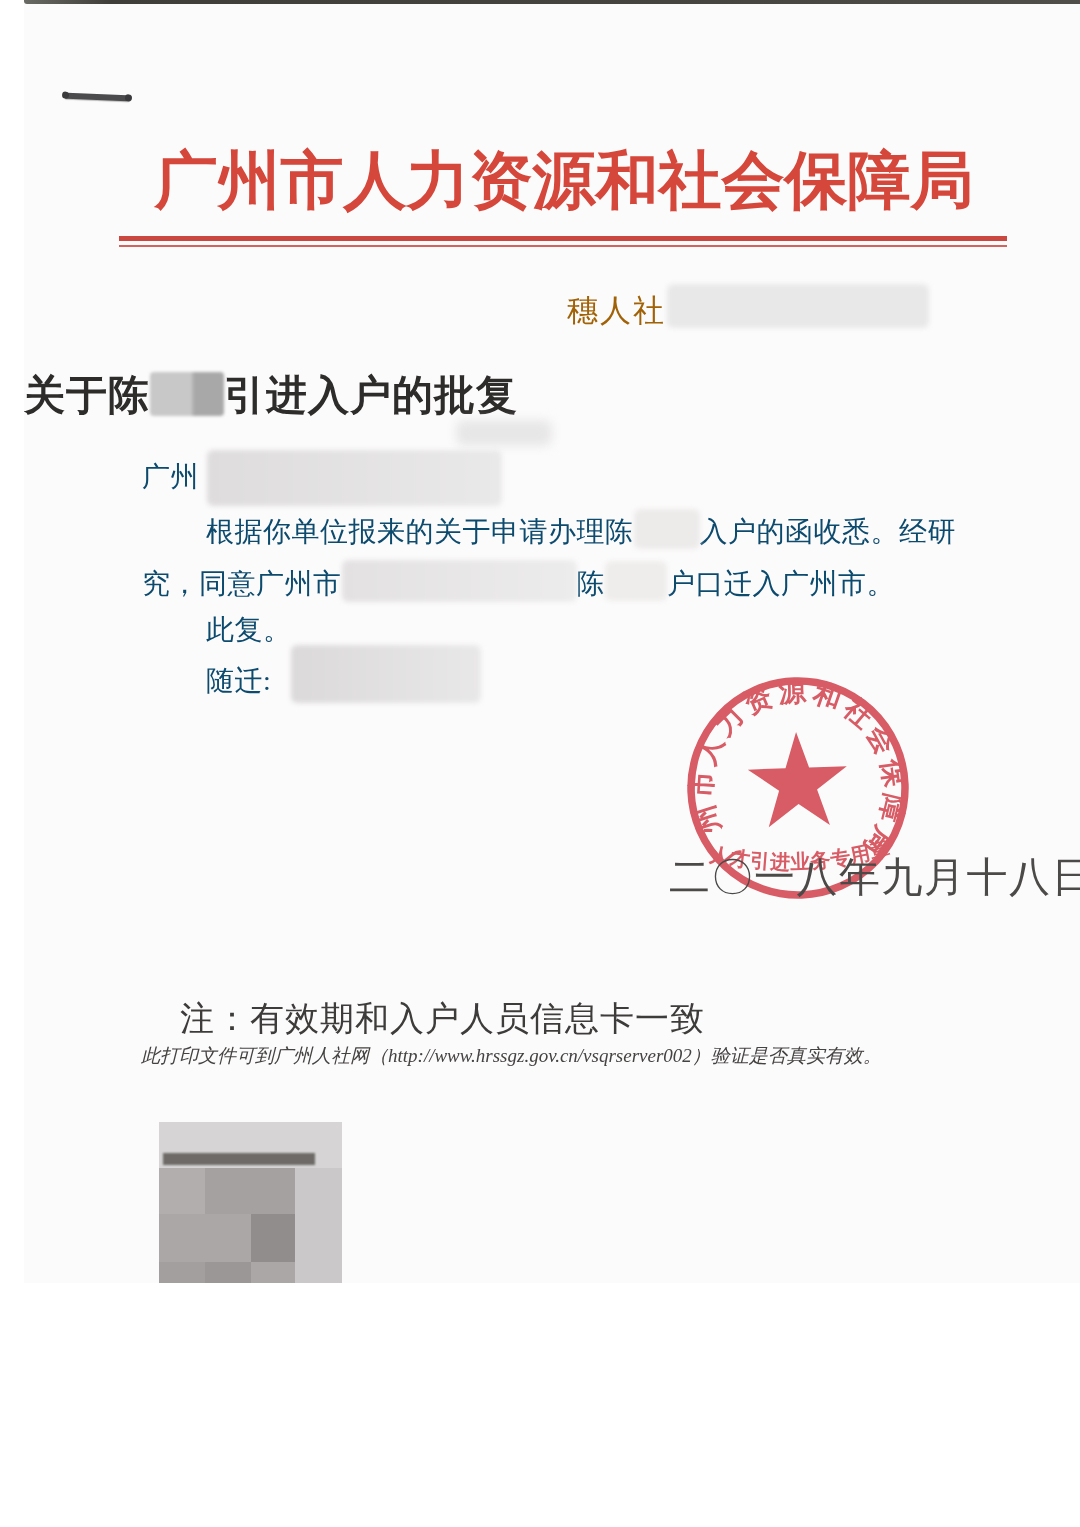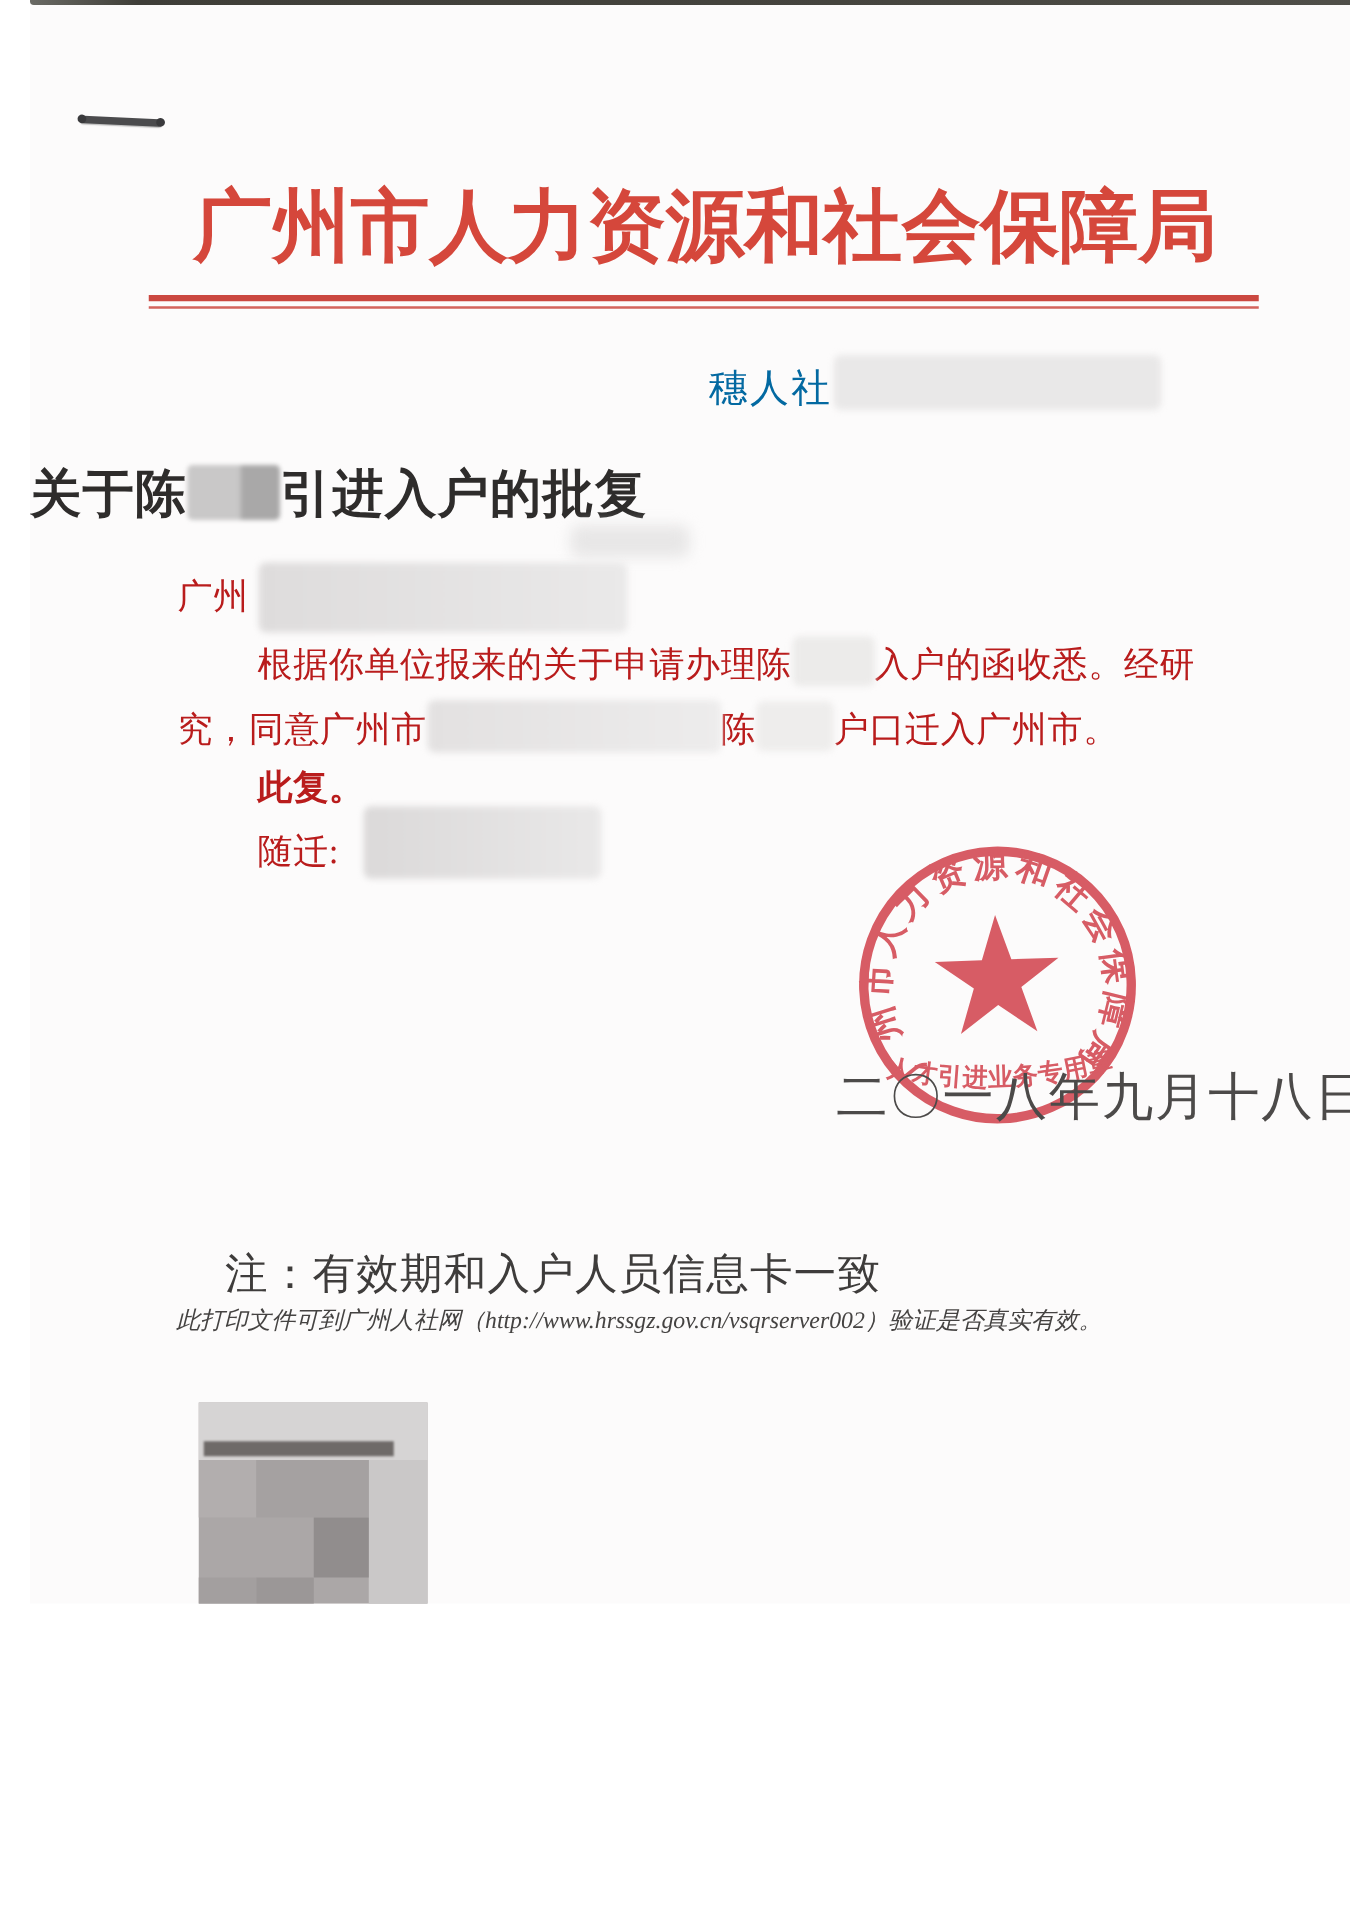--- a/index.html
+++ b/index.html
@@ -26,31 +26,31 @@
     position:absolute;left:0;top:138px;width:100%;text-align:center;
     font-size:63px;font-weight:bold;color:#d5473b;letter-spacing:0px;white-space:nowrap;
   }
   .divider{position:absolute;left:95px;width:888px;background:#cb4840;}
   .divider-top-thick{top:236px;height:5px;}
   .divider-top-thin{top:245px;height:2px;opacity:.85;}
   .divider-bottom-thin{top:1396px;height:2px;opacity:.85;}
   .divider-bottom-thick{top:1404px;height:6px;}
 
   
-  .doc-number{position:absolute;left:543px;top:290px;font-size:31px;color:#0369a1;letter-spacing:2px;white-space:nowrap;}
+  .doc-number{position:absolute;left:543px;top:290px;font-size:31px;color:#a16207;letter-spacing:2px;white-space:nowrap;}
 
   
   .doc-title{position:absolute;left:0;top:368px;width:100%;text-align:left;
     font-size:41px;font-weight:bold;color:#2e2c2b;letter-spacing:1px;white-space:nowrap;}
   .doc-title .redact-inline{display:inline-block;width:74px;height:44px;vertical-align:-7px;
     background:linear-gradient(to right,#c9c8c8 0 55%,#a9a8a8 60% 100%);border-radius:4px;filter:blur(1.5px);}
   .title-shadow{position:absolute;left:432px;top:420px;width:96px;height:26px;background:#e8e7e7;border-radius:8px;filter:blur(5px);}
 
   
-  .body-line{position:absolute;font-size:28px;color:#b91c1c;letter-spacing:.5px;white-space:nowrap;}
+  .body-line{position:absolute;font-size:28px;color:#0c4a6e;letter-spacing:.5px;white-space:nowrap;}
   .redact{position:absolute;border-radius:6px;}
   .redact-inline{display:inline-block;border-radius:6px;}
   .r-soft{filter:blur(2.5px);}
 
   
   .stamp{position:absolute;left:652px;top:666px;width:244px;height:244px;
     mix-blend-mode:multiply;opacity:.93;transform:rotate(-2deg);}
   .stamp text{font-family:"Liberation Serif","DejaVu Serif",serif;font-weight:bold;}
 
   
@@ -93,21 +93,21 @@
 
   <div class="body-line" style="left:118px;top:458px;">
     <span>广州</span>
   </div>
   <div class="redact r-soft" style="left:183px;top:450px;width:295px;height:56px;background:linear-gradient(to right,#dedcdc,#eae9e9);"></div>
 
   <div class="body-line" style="left:118px;top:560px;"><span>究，同意广州市</span><span class="redact-inline r-soft" style="width:235px;height:42px;vertical-align:-9px;background:linear-gradient(to right,#e3e1e1,#edecec);"></span><span>陈</span><span class="redact-inline r-soft" style="width:62px;height:40px;vertical-align:-8px;background:#eeedec;"></span><span>户口迁入广州市。</span></div>
 
   <div class="body-line" style="left:182px;top:509px;"><span>根据你单位报来的关于申请办理陈</span><span class="redact-inline r-soft" style="width:66px;height:40px;vertical-align:-8px;background:#ecebea;"></span><span>入户的函收悉。经研</span></div>
 
-  <div class="body-line" style="left:182px;top:611px;font-weight:bold;">
+  <div class="body-line" style="left:182px;top:611px;">
     <span>此复。</span>
   </div>
 
   <div class="body-line" style="left:182px;top:662px;">
     <span>随迁:</span>
   </div>
   <div class="redact r-soft" style="left:267px;top:645px;width:190px;height:58px;background:linear-gradient(to right,#dbd9d9,#e9e8e8);"></div>
 
   <svg class="stamp" viewBox="0 0 244 244">
     <defs>

